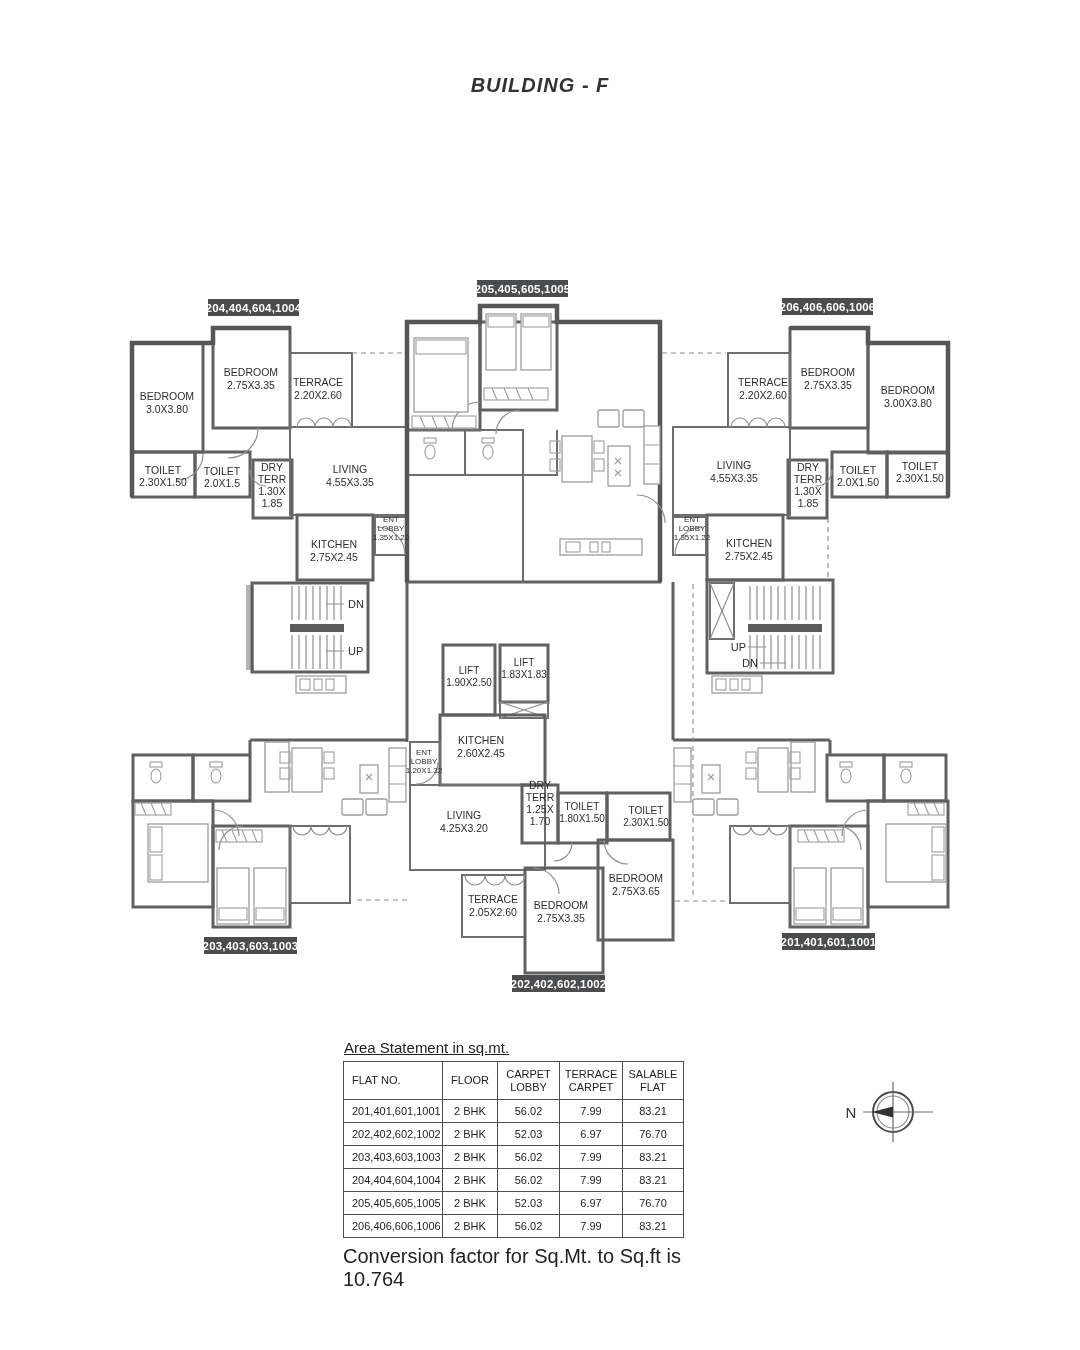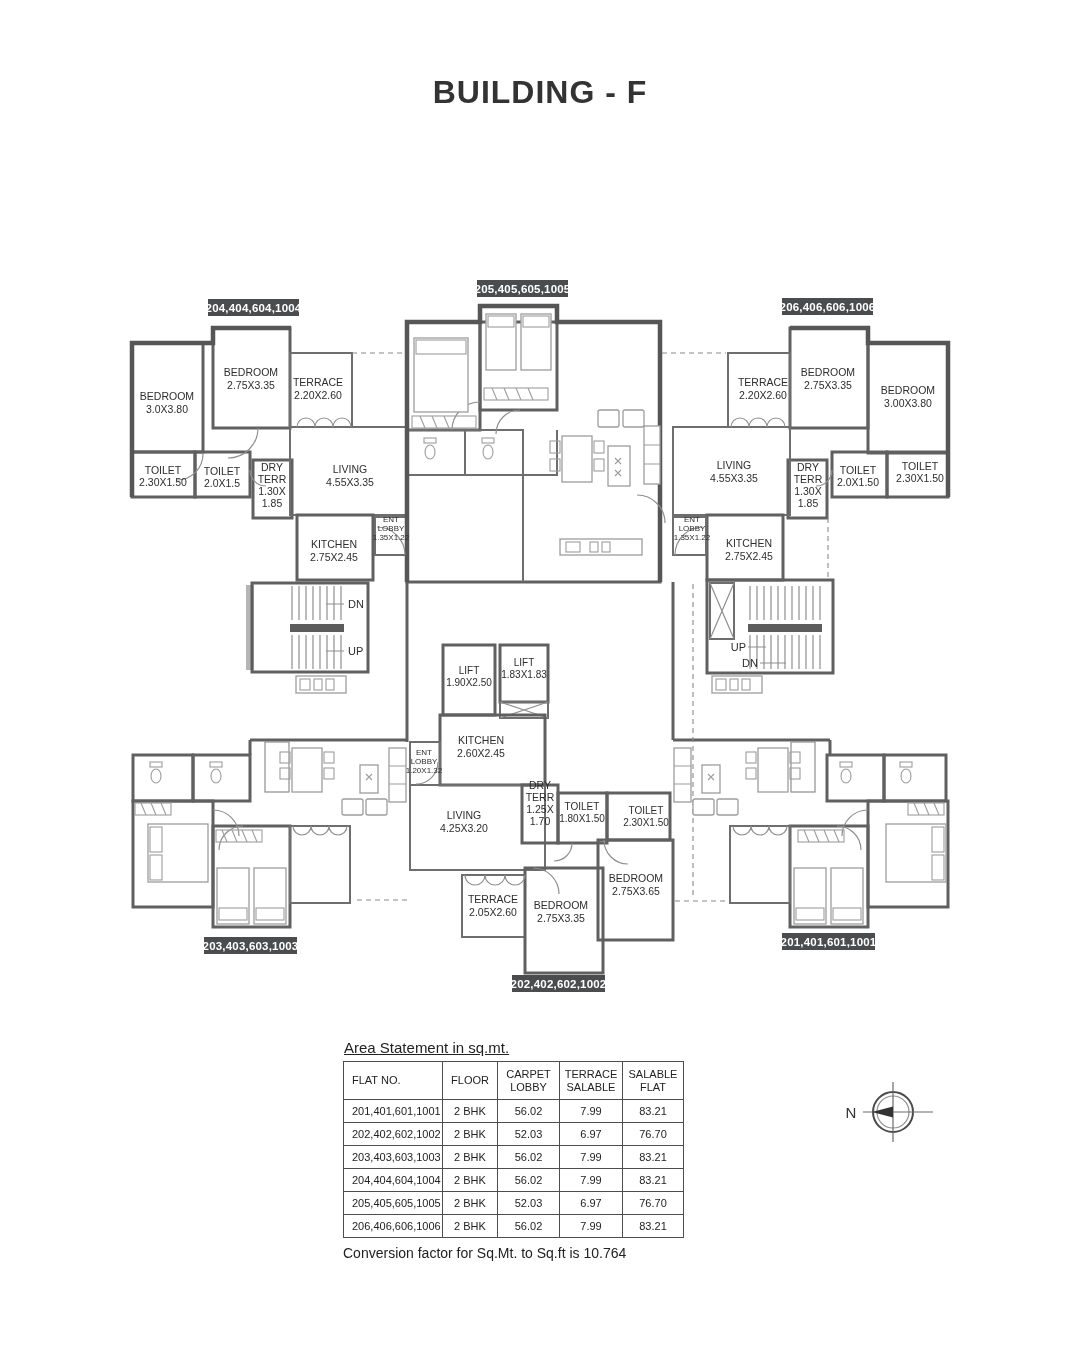--- a/index.html
+++ b/index.html
@@ -1,21 +1,21 @@
 <!DOCTYPE html>
 <html><head>
 <meta charset="utf-8">
 <style>
   html,body { margin:0; padding:0; background:#ffffff; }
   .page { position:relative; width:1080px; height:1350px; background:#fff;
           font-family:"Liberation Sans", sans-serif; overflow:hidden; }
 
   
   .hdr { position:absolute; top:74px; left:0; right:0; text-align:center; color:#333; }
-  .hdr h1 { margin:0; font-size:32px; font-weight:bold; letter-spacing:1px; }
+  .hdr h1 { margin:0; font-size:20px; font-weight:bold; letter-spacing:1px;font-style:italic; }
   .hdr p  { margin:7px 0 0; font-size:15px; letter-spacing:.3px; }
 
   
   svg.plan { position:absolute; left:0; top:0; }
   .w4 { stroke:#565656; stroke-width:4.5; fill:none; }
   .w3 { stroke:#606060; stroke-width:3;   fill:none; }
   .w2 { stroke:#6e6e6e; stroke-width:2;   fill:none; }
   .tn { stroke:#8f8f8f; stroke-width:1.2; fill:none; }
   .fr { stroke:#9d9d9d; stroke-width:1.3; fill:#ffffff; }
   .frl{ stroke:#9d9d9d; stroke-width:1.1; fill:none; }
@@ -41,21 +41,21 @@
 
   
   .area-wrap { position:absolute; left:343px; top:1039px; width:341px; color:#222; }
   .area-title { font-size:15px; margin:0 0 5px 1px;text-decoration:underline; }
   table.area { border-collapse:collapse; width:341px; table-layout:fixed;border-radius:19px; }
   table.area th, table.area td { border:1.5px solid #4d4d4d; font-size:11px; font-weight:normal;
         text-align:center; padding:0; color:#222; }
   table.area th { height:37px; line-height:13px; }
   table.area td { height:22px; }
   table.area th:first-child, table.area td:first-child { text-align:left; padding-left:8px; }
-  .area-foot { font-size:14px; margin-top:7px; }
+  .area-foot { font-size:20px; margin-top:7px; }
 </style>
 </head>
 <body>
 
 <div class="page">
 
   <div class="hdr">
     <h1>BUILDING - F</h1>
   </div>
 
@@ -355,21 +355,21 @@
           <col style="width:55px">
           <col style="width:62px">
           <col style="width:63px">
           <col style="width:61px">
       </colgroup>
       <thead>
         <tr>
           <th>FLAT NO.</th>
           <th>FLOOR</th>
           <th>CARPET LOBBY</th>
-          <th>TERRACE SALABLE</th>
+          <th>TERRACE CARPET</th>
           <th>SALABLE FLAT</th>
         </tr>
       </thead>
       <tbody>
         <tr>
           <td>201,401,601,1001</td>
           <td>2 BHK</td>
           <td>56.02</td>
           <td>7.99</td>
           <td>83.21</td>

